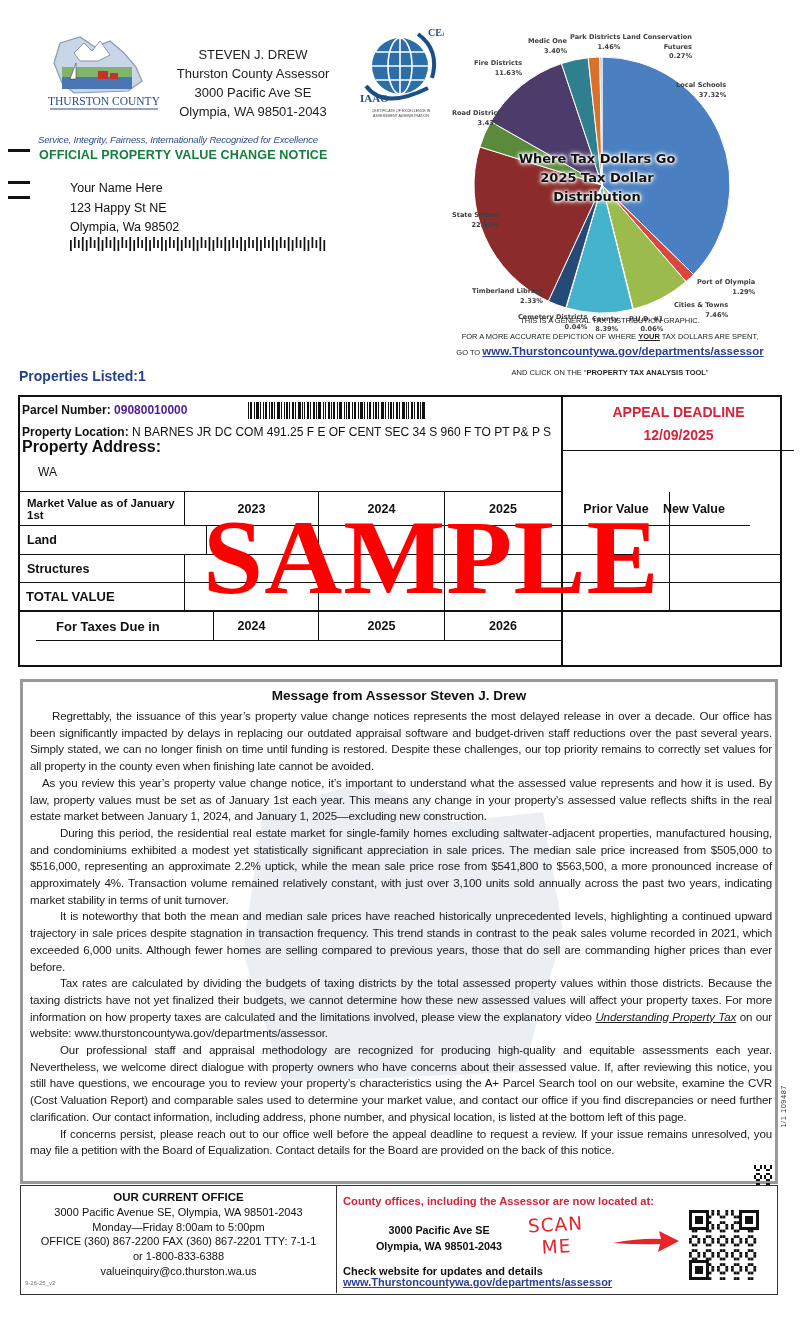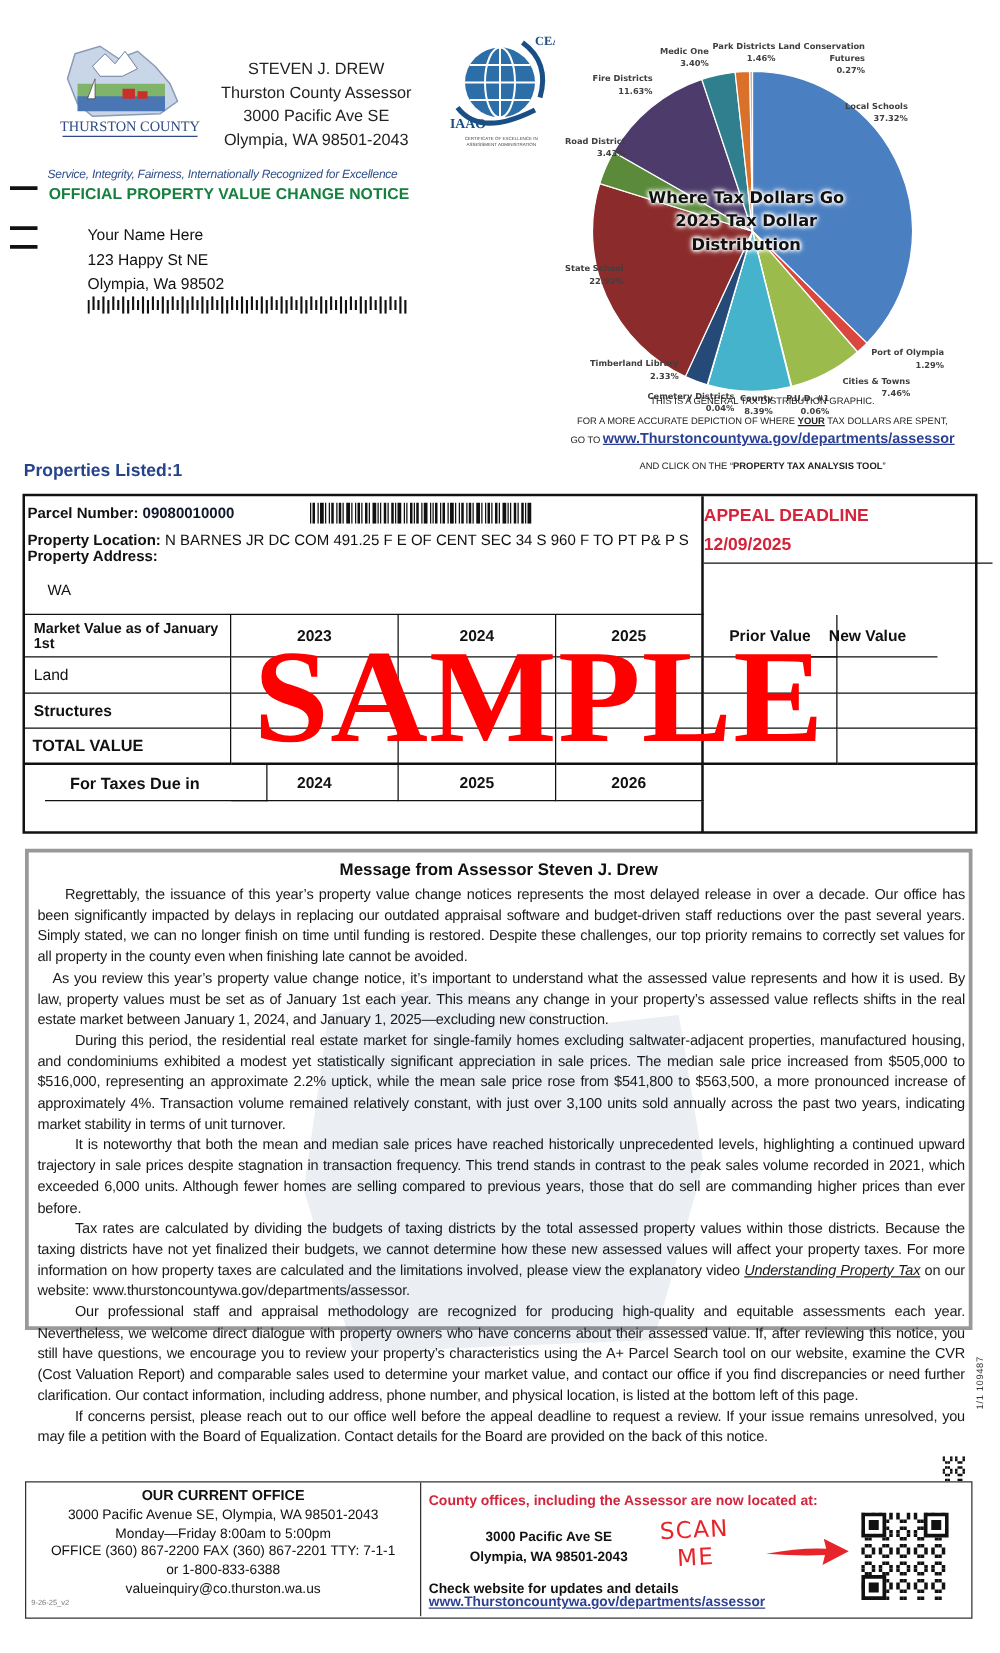--- a/index.html
+++ b/index.html
@@ -26,34 +26,34 @@
   .pie-link { color: #2b3f93; font-weight: bold; font-size: 11.5px; text-decoration: underline; }
 
   
   .props-listed { position: absolute; left: 19px; top: 368px; font-size: 14px; font-weight: bold; color: #26428b; }
 
   .ptable { position: absolute; left: 18px; top: 395px; width: 764px; height: 272px; border: 2px solid #111; }
   .cell { position: absolute; border-right: 1.5px solid #111; border-bottom: 1.5px solid #111; display: flex; align-items: center; justify-content: center; font-weight: bold; font-size: 12.5px; }
   .cell.left { justify-content: flex-start; padding-left: 7px; }
   .parcel-area { position: absolute; left: 0; top: 0; width: 543px; height: 95px; border-right: 2px solid #111; border-bottom: 1.5px solid #111; overflow: hidden; }
   .parcel-line { position: absolute; left: 2px; top: 6px; font-size: 12px; font-weight: bold; }
-  .parcel-num { color: #0f172a; }
+  .parcel-num { color: #4c1d95; }
   .loc-line { position: absolute; left: 2px; top: 28px; font-size: 12px; white-space: nowrap; }
   .loc-line b { font-weight: bold; }
-  .addr-label { position: absolute; left: 2px; top: 41px; font-size: 12px; font-weight: bold; }
+  .addr-label { position: absolute; left: 2px; top: 41px; font-size: 16px; font-weight: bold; }
   .addr-val { position: absolute; left: 18px; top: 68px; font-size: 12px; }
   .parcel-barcode { position: absolute; left: 228px; top: 5px; width: 178px; height: 17px; }
 
-  .appeal { position: absolute; left: 543px; top: 0; width: 231px; height: 54px; border-bottom: 1.5px solid #111; color: #d3243b; font-weight: bold; font-size: 14px; line-height: 23px; padding-top: 4px; }
+  .appeal { position: absolute; left: 543px; top: 0; width: 231px; height: 54px; border-bottom: 1.5px solid #111; text-align: center; color: #d3243b; font-weight: bold; font-size: 14px; line-height: 23px; padding-top: 4px; }
   .openspace { position: absolute; left: 543px; top: 54px; width: 219px; height: 41px; border-bottom: 1.5px solid #111; text-align: center; font-weight: bold; font-size: 12px; line-height: 14px; padding-top: 6px; }
 
   .sample { position: absolute; left: 203px; top: 508px; font-family: "Liberation Serif", serif; font-weight: bold; font-size: 106px; line-height: 100px; color: #f00; letter-spacing: 1px; transform: scaleX(1.02); transform-origin: left; pointer-events: none; }
 
   
-  .msg-box { position: absolute; left: 20px; top: 679px; width: 758px; height: 385px; border: 3px solid #999; }
+  .msg-box { position: absolute; left: 20px; top: 679px; width: 758px; height: 505px; border: 3px solid #999; }
   .msg-title { position: absolute; left: 0; top: 6px; width: 100%; text-align: center; font-size: 13.5px; font-weight: bold; color: #111; }
   .msg-body { position: absolute; left: 7px; top: 26px; width: 742px; font-size: 11.6px; line-height: 16.7px; color: #1a1a1a; letter-spacing: -0.15px; }
   .msg-body p { text-indent: 22px; text-align: justify; }
   .msg-body p.ind2 { text-indent: 30px; }
   .msg-body .ul-it { font-style: italic; text-decoration: underline; }
   .watermark { position: absolute; left: 200px; top: 90px; width: 360px; height: 330px; opacity: 0.09; }
 
   .side-code { position: absolute; left: 779px; top: 1085px; font-size: 7.5px; color: #333; writing-mode: vertical-rl; transform: rotate(180deg); letter-spacing: 0.5px; }
   .mini-qr { position: absolute; left: 754px; top: 1165px; width: 20px; height: 20px; }
 
@@ -353,21 +353,21 @@
     <div>12/09/2025</div>
   </div>
 
   <div class="cell left" style="left:0;top:95px;width:165px;height:34px;font-size:11.5px;line-height:12px;font-weight:bold">Market Value as of January 1st</div>
   <div class="cell" style="left:165px;top:95px;width:134px;height:34px">2023</div>
   <div class="cell" style="left:299px;top:95px;width:126px;height:34px">2024</div>
   <div class="cell" style="left:425px;top:95px;width:118px;height:34px;border-right:2px solid #111">2025</div>
   <div class="cell" style="left:543px;top:95px;width:107px;height:34px">Prior Value</div>
   <div class="cell" style="left:618px;top:95px;width:112px;height:34px;border-right:none">New Value</div>
 
-  <div class="cell left" style="left:0;top:129px;width:165px;height:29px;font-weight:normal">Land</div>
+  <div class="cell left" style="left:0;top:129px;width:187px;height:29px;font-weight:bold">Land</div>
   <div class="cell" style="left:165px;top:129px;width:134px;height:29px"></div>
   <div class="cell" style="left:299px;top:129px;width:126px;height:29px"></div>
   <div class="cell" style="left:425px;top:129px;width:118px;height:29px;border-right:2px solid #111"></div>
   <div class="cell" style="left:543px;top:129px;width:107px;height:29px"></div>
   <div class="cell" style="left:650px;top:129px;width:112px;height:29px;border-right:none"></div>
 
   <div class="cell left" style="left:0;top:158px;width:165px;height:28px;font-weight:bold">Structures</div>
   <div class="cell" style="left:165px;top:158px;width:134px;height:28px"></div>
   <div class="cell" style="left:299px;top:158px;width:126px;height:28px"></div>
   <div class="cell" style="left:425px;top:158px;width:118px;height:28px;border-right:2px solid #111"></div>

